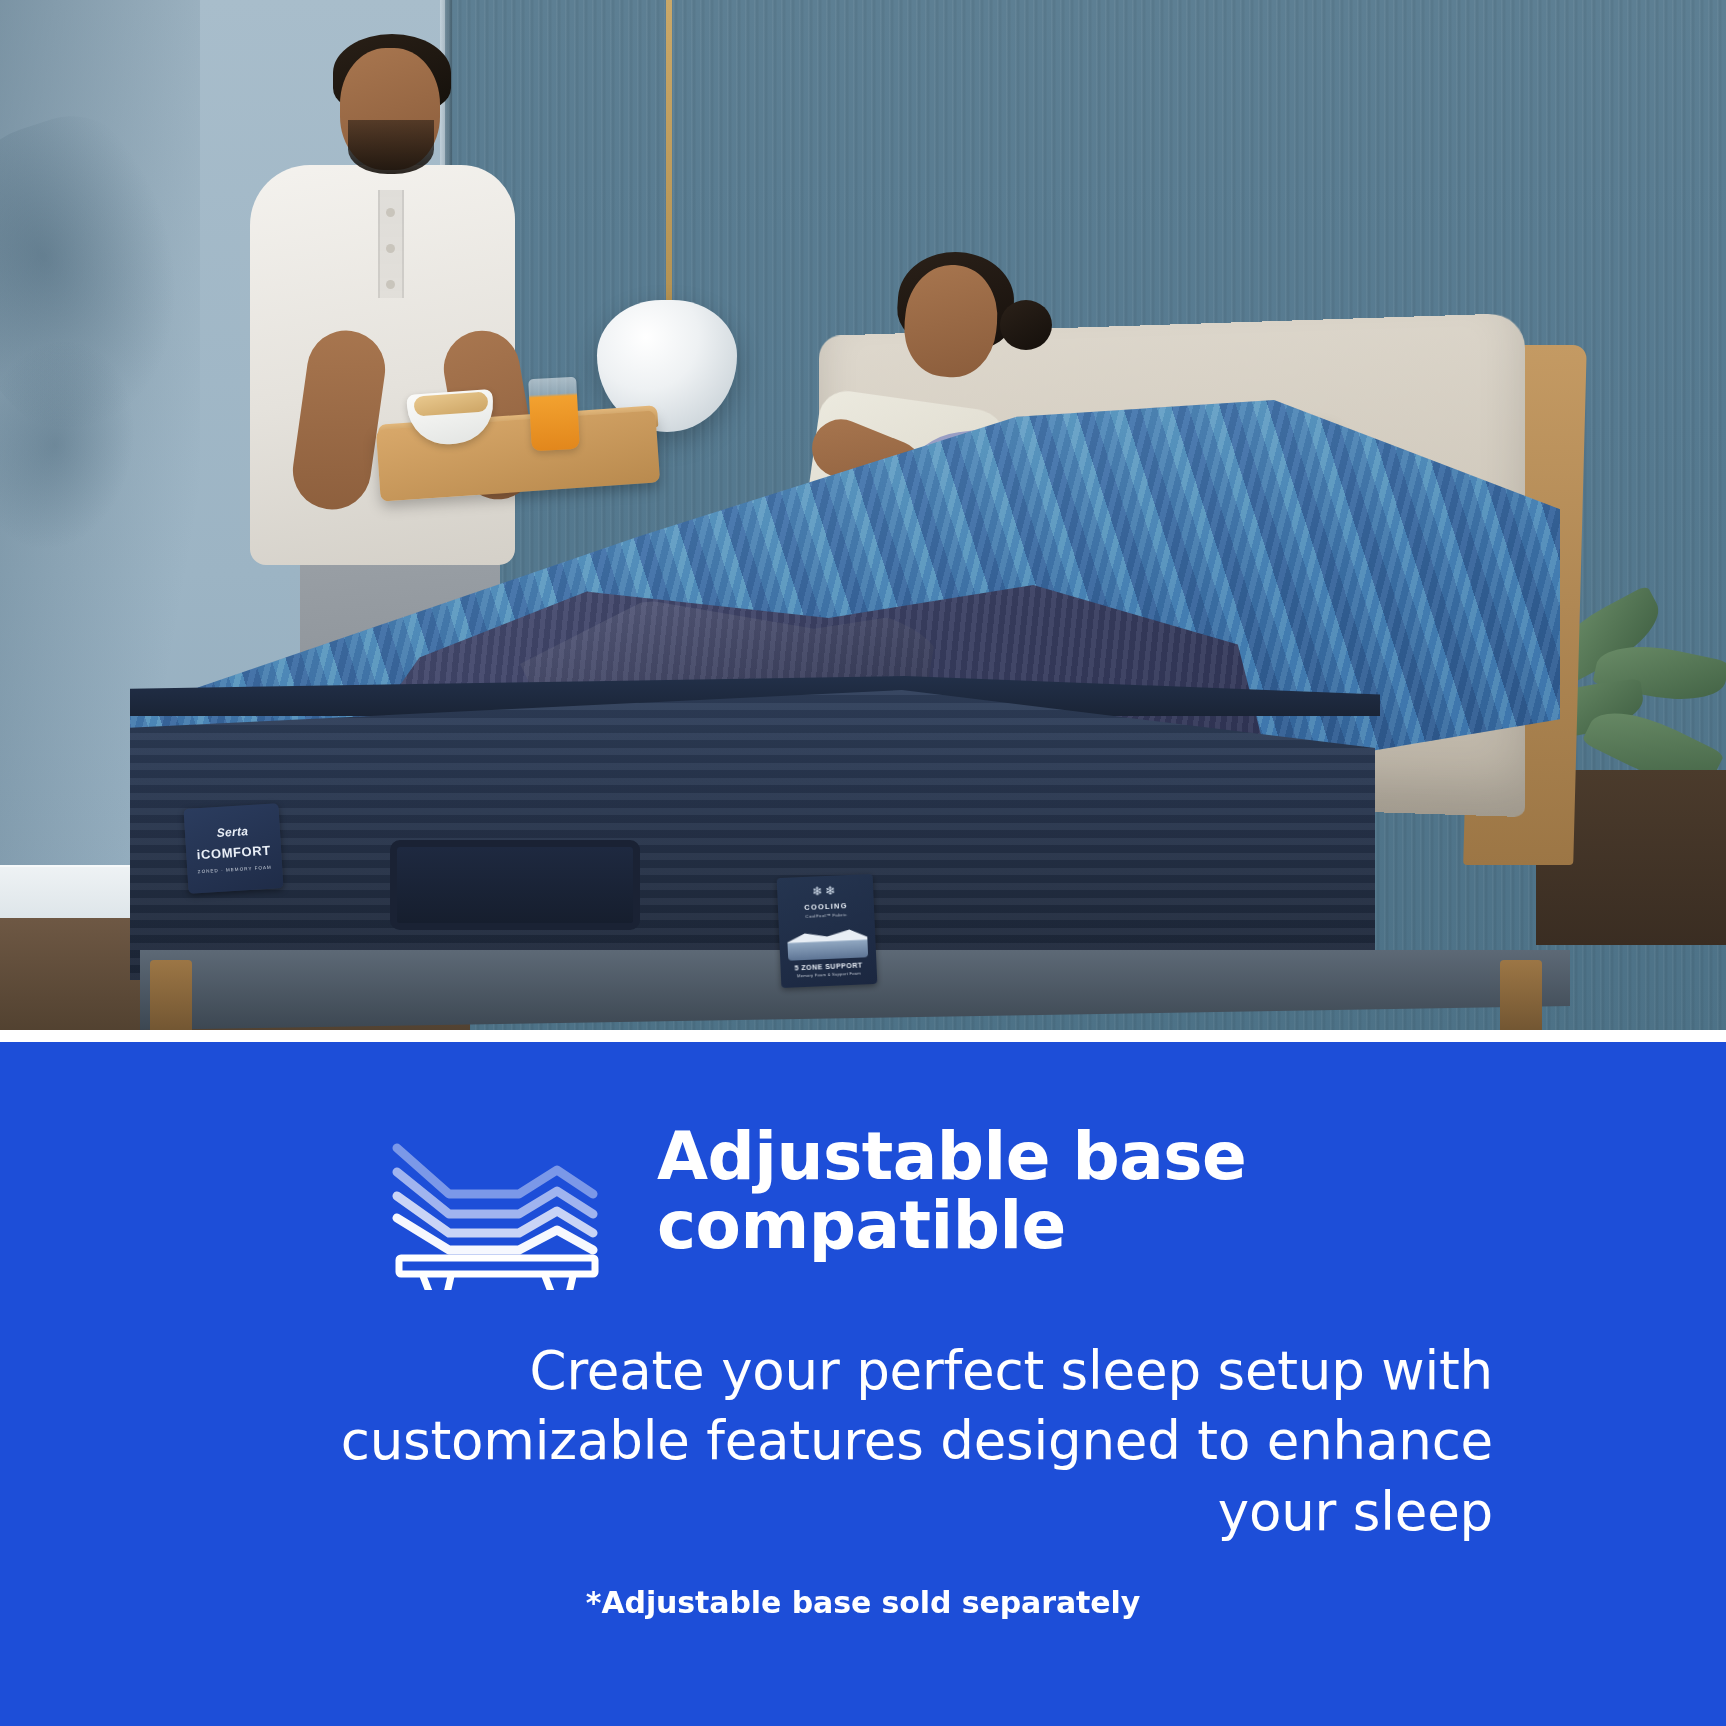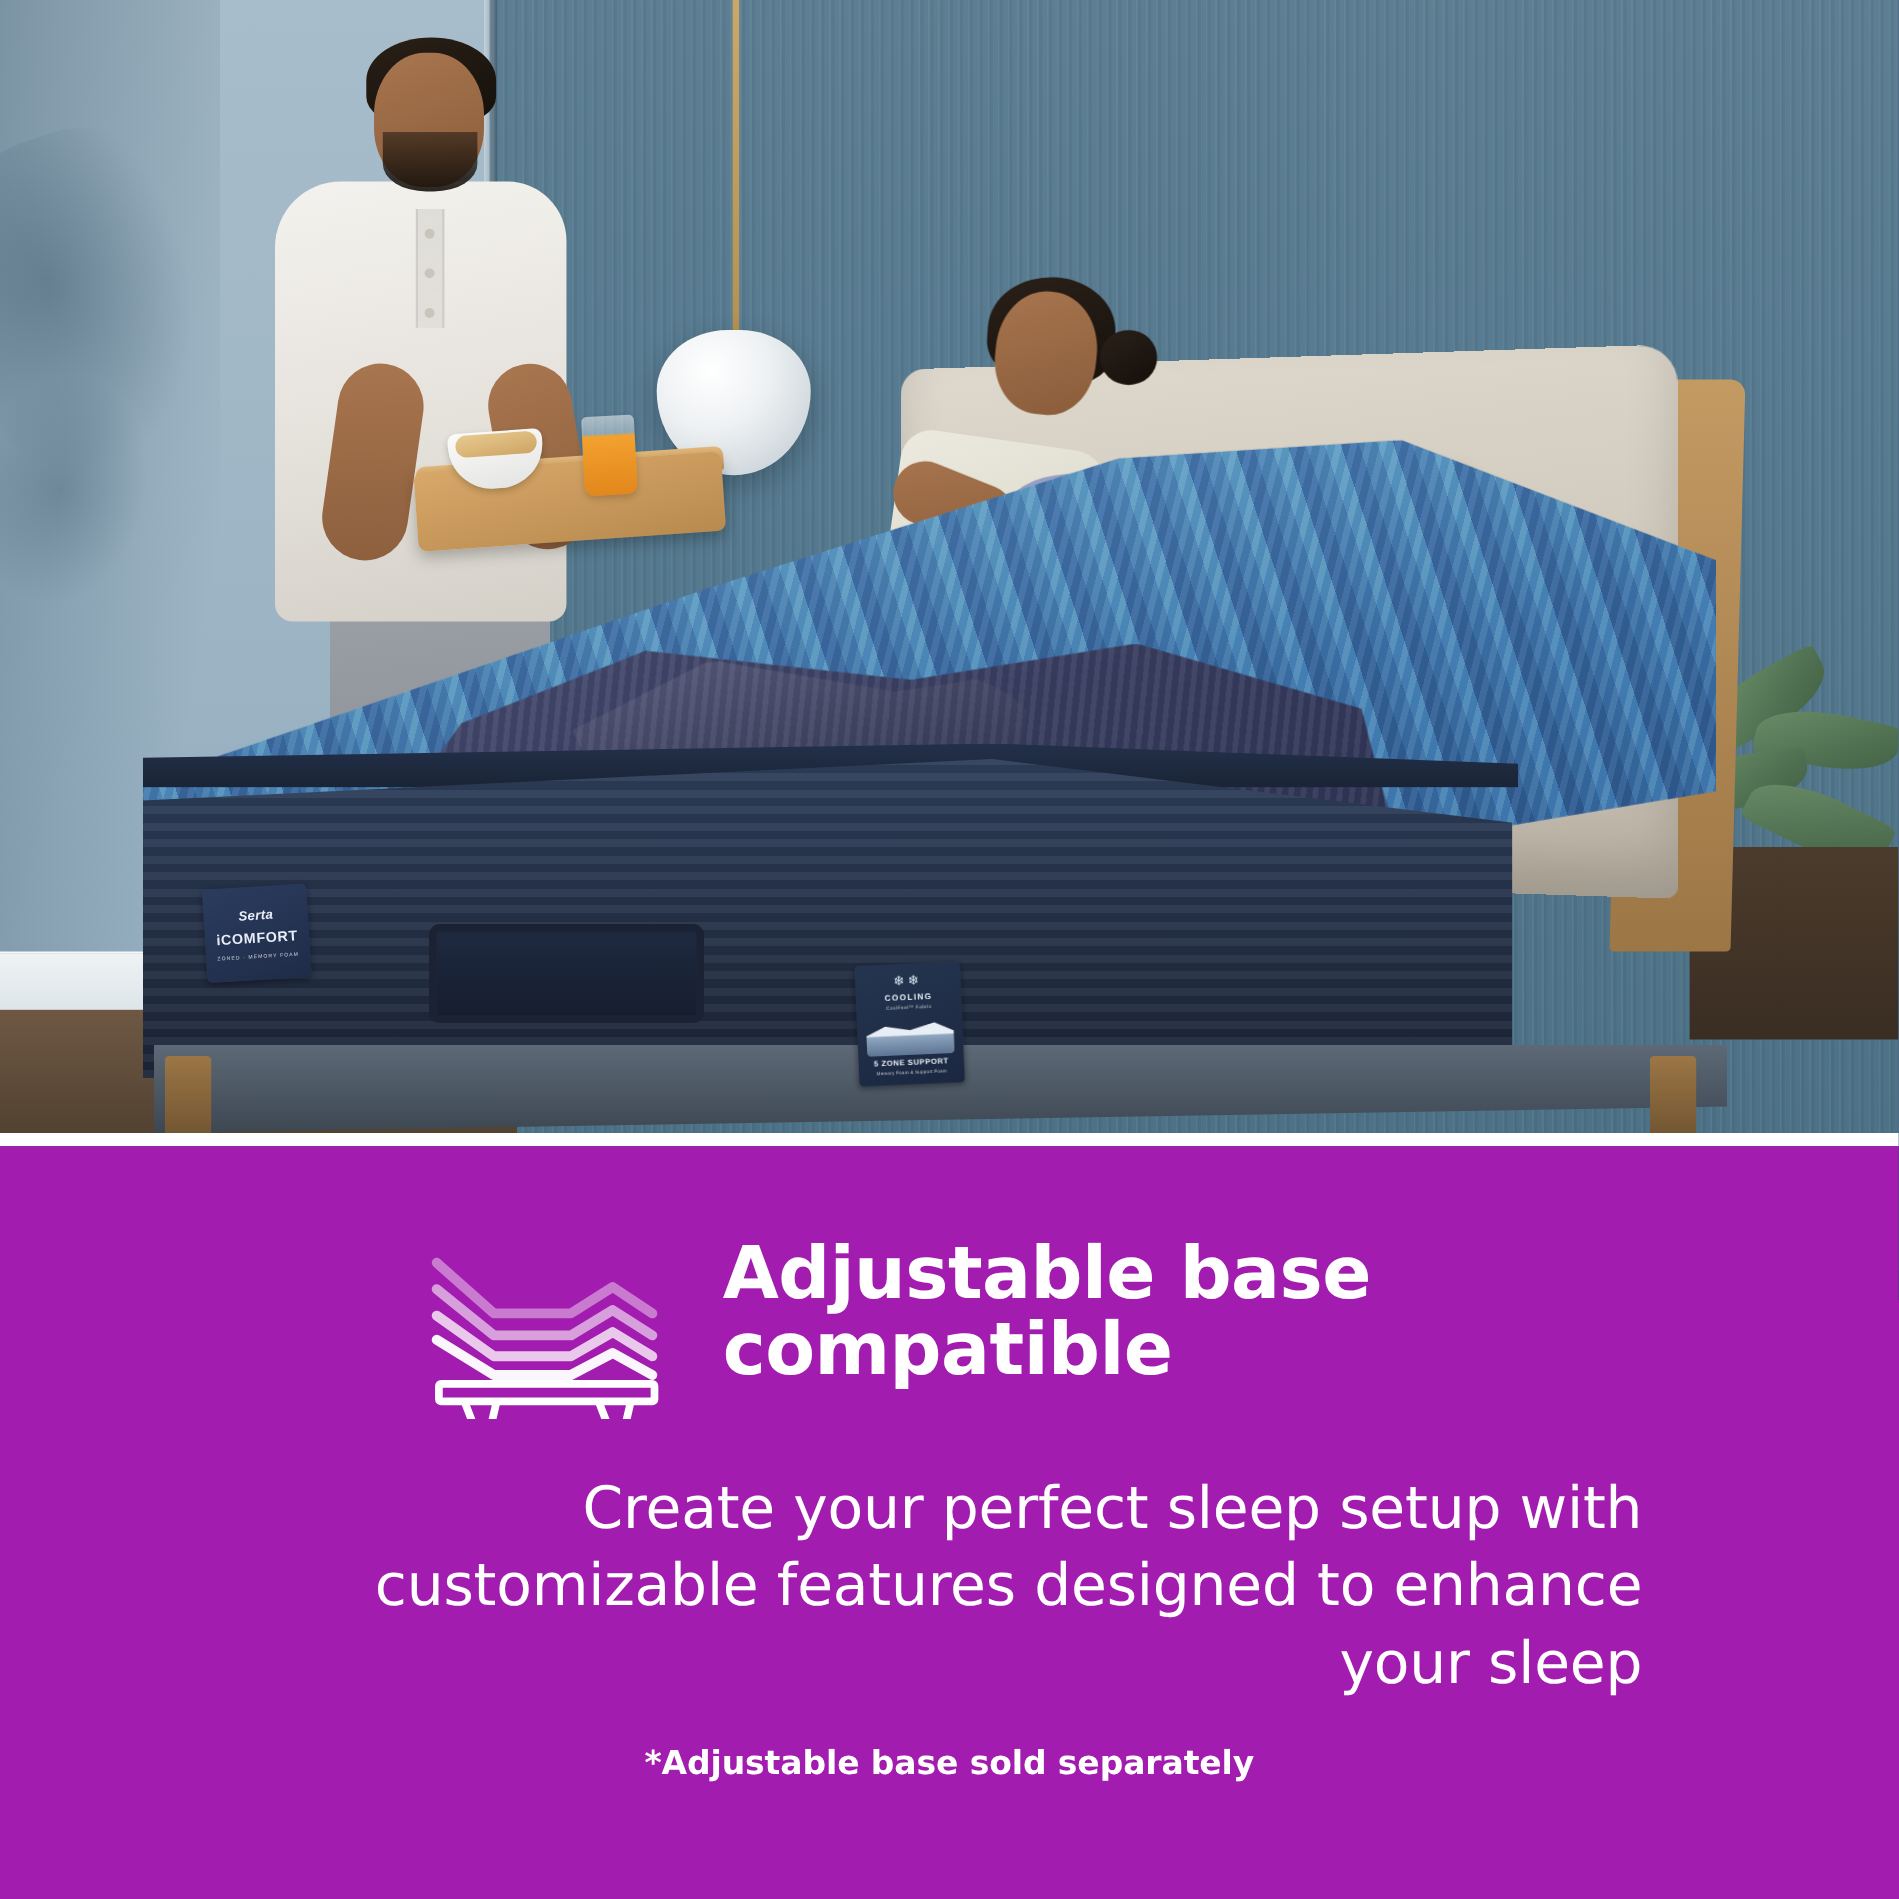--- a/index.html
+++ b/index.html
@@ -343,21 +343,21 @@
 
   
   .divider {
     position:absolute; left:0; top:1030px; width:1726px; height:12px;
     background:#ffffff;
   }
 
   
   .panel {
     position:absolute; left:0; top:1042px; width:1726px; height:684px;
-    background:#a21caf;
+    background:#1d4ed8;
     display:flex; flex-direction:column; align-items:center;
   }
   .panel-head {
     display:flex; align-items:center; justify-content:center;
     gap:48px; margin-top:48px; width:100%;
   }
   .base-icon { flex:0 0 auto; }
   .headline {
     color:#ffffff;
     font-family:"DejaVu Sans", sans-serif;

